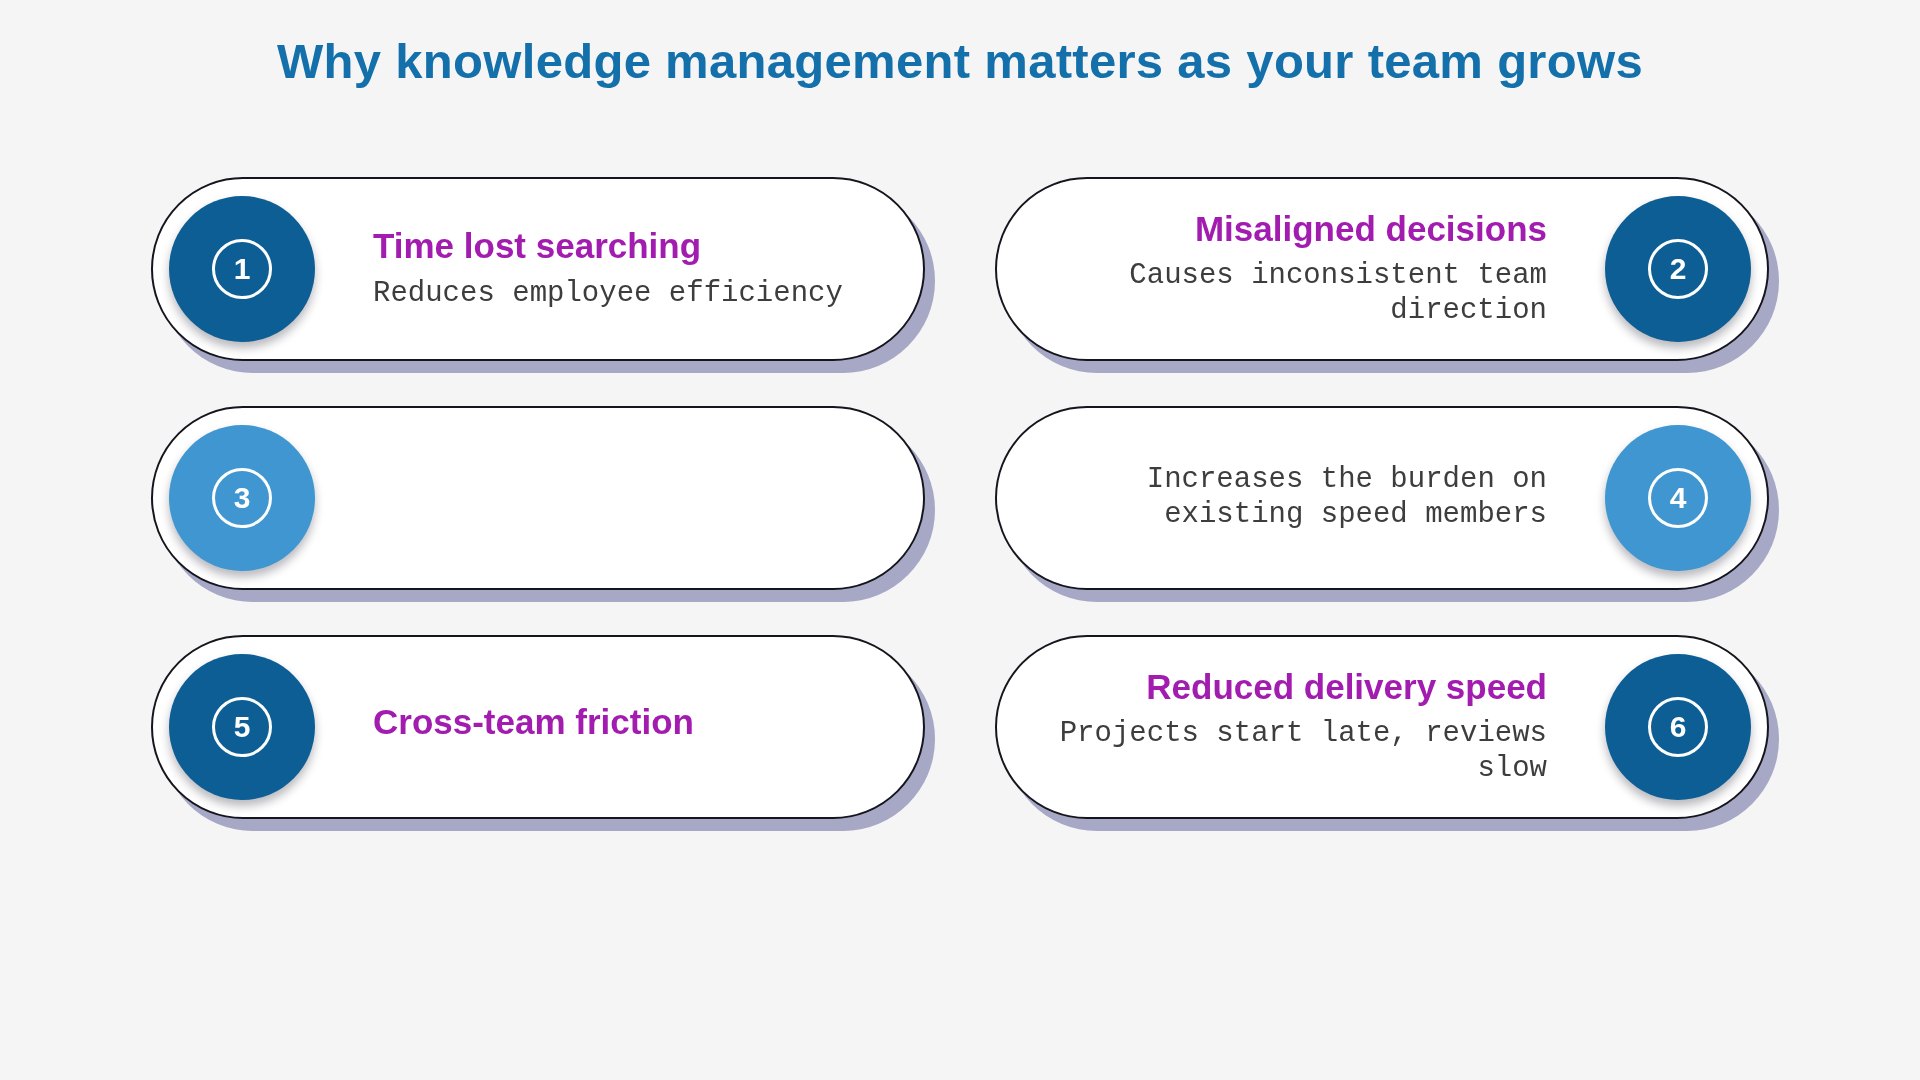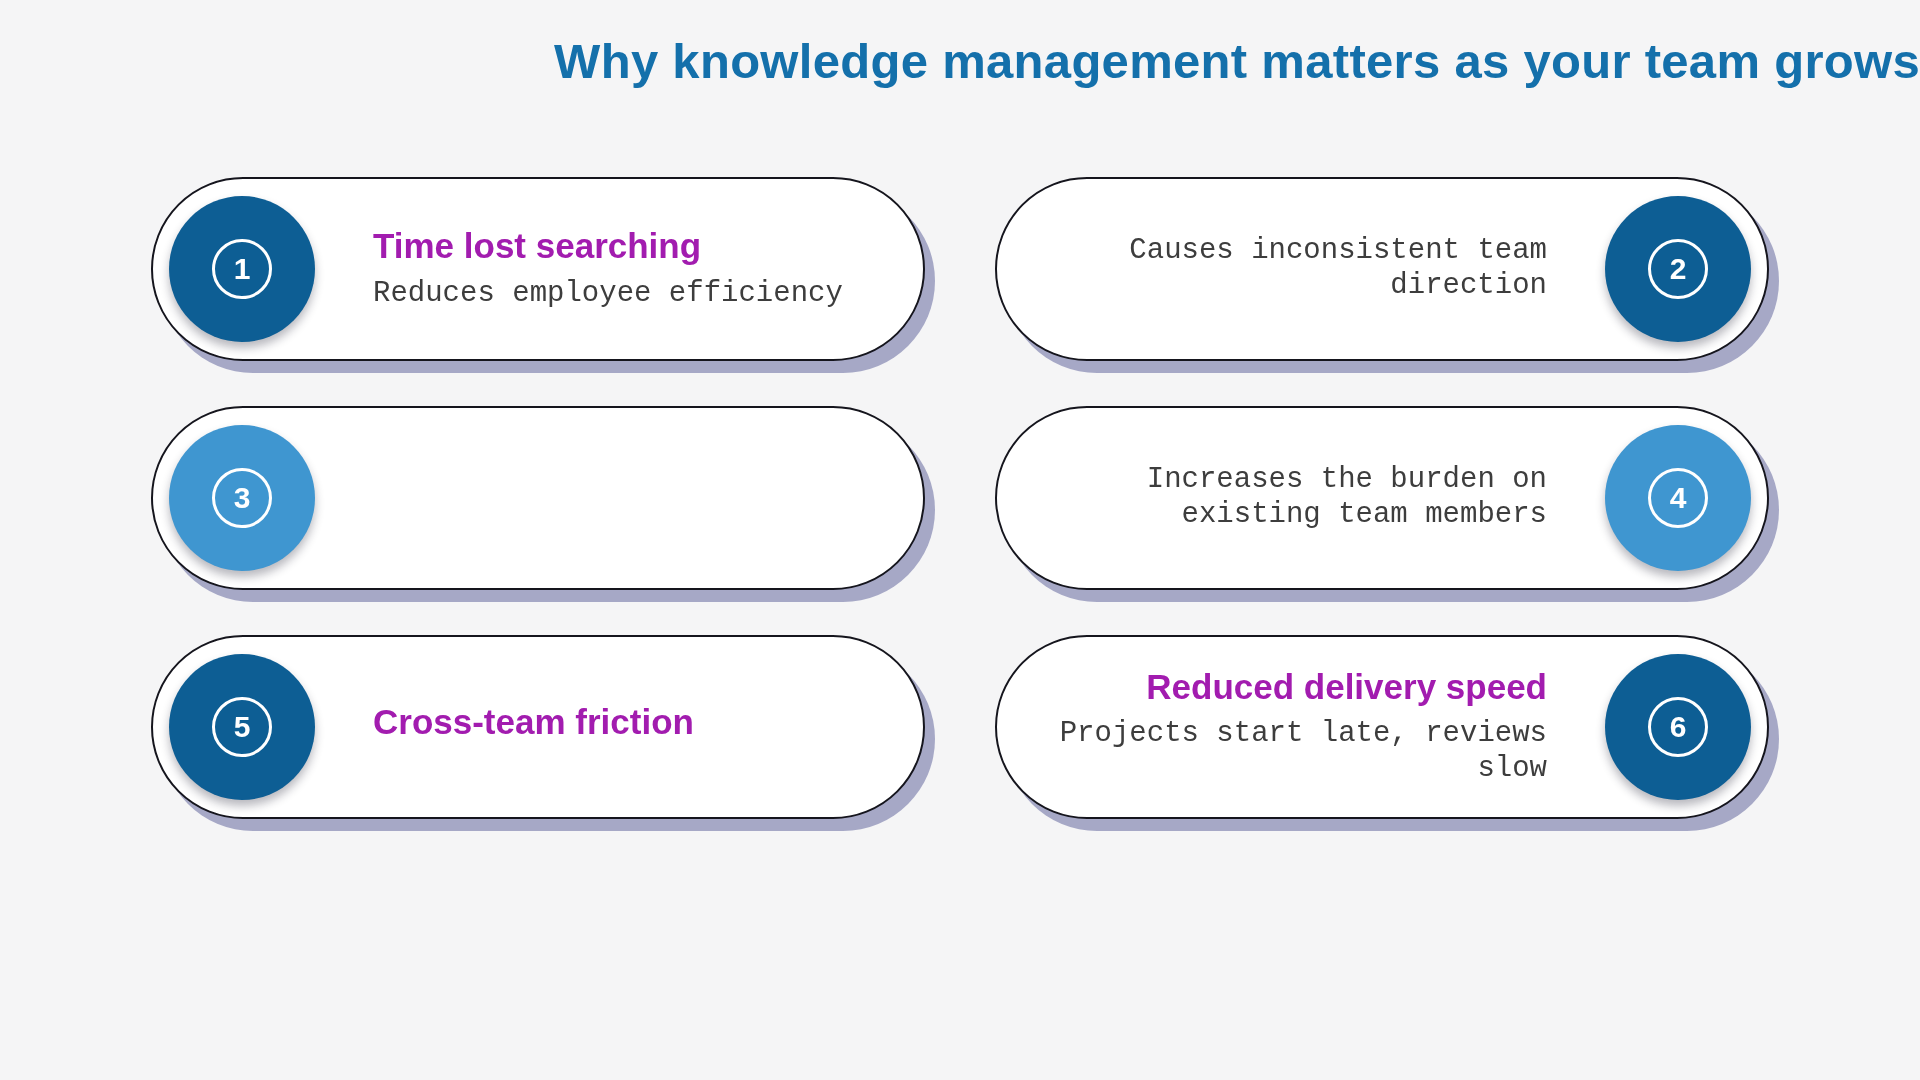--- a/index.html
+++ b/index.html
@@ -6,21 +6,21 @@
   html, body {
     margin: 0;
     padding: 0;
     width: 1920px;
     height: 1080px;
     background: #f5f5f6;
     font-family: "Liberation Sans", sans-serif;
     overflow: hidden;
   }
   .page-title {
-    text-align: right;
+    text-align: center;
     font-size: 49px;
     font-weight: 600;
     color: #1470ab;
     letter-spacing: 0.3px;
   }
   .cards-grid {
     width: 1618px;
     margin: 88px auto 0 auto;
     display: grid;
     grid-template-columns: 1fr 1fr;
@@ -105,40 +105,41 @@
       </div>
     </div>
     <div class="card-text">
       <div class="card-title">Time lost searching</div>
       <div class="card-desc">Reduces employee efficiency</div>
     </div>
   </div>
 
   <div class="card card--right">
     <div class="card-text">
+      <div class="card-title">Misaligned decisions</div>
       <div class="card-desc">Causes inconsistent team direction</div>
     </div>
     <div class="badge" style="background-color: rgb(13, 94, 148);">
       <div class="badge-ring">
         <span class="badge-number">2</span>
       </div>
     </div>
   </div>
 
   <div class="card card--left">
     <div class="badge" style="background-color: rgb(63, 150, 208);">
       <div class="badge-ring">
         <span class="badge-number">3</span>
       </div>
     </div>
   </div>
 
   <div class="card card--right">
     <div class="card-text">
-      <div class="card-desc card-desc--narrow">Increases the burden on existing team members</div>
+      <div class="card-desc card-desc--narrow">Increases the burden on existing speed members</div>
     </div>
     <div class="badge" style="background-color: rgb(63, 150, 208);">
       <div class="badge-ring">
         <span class="badge-number">4</span>
       </div>
     </div>
   </div>
 
   <div class="card card--left">
     <div class="badge" style="background-color: rgb(13, 94, 148);">

